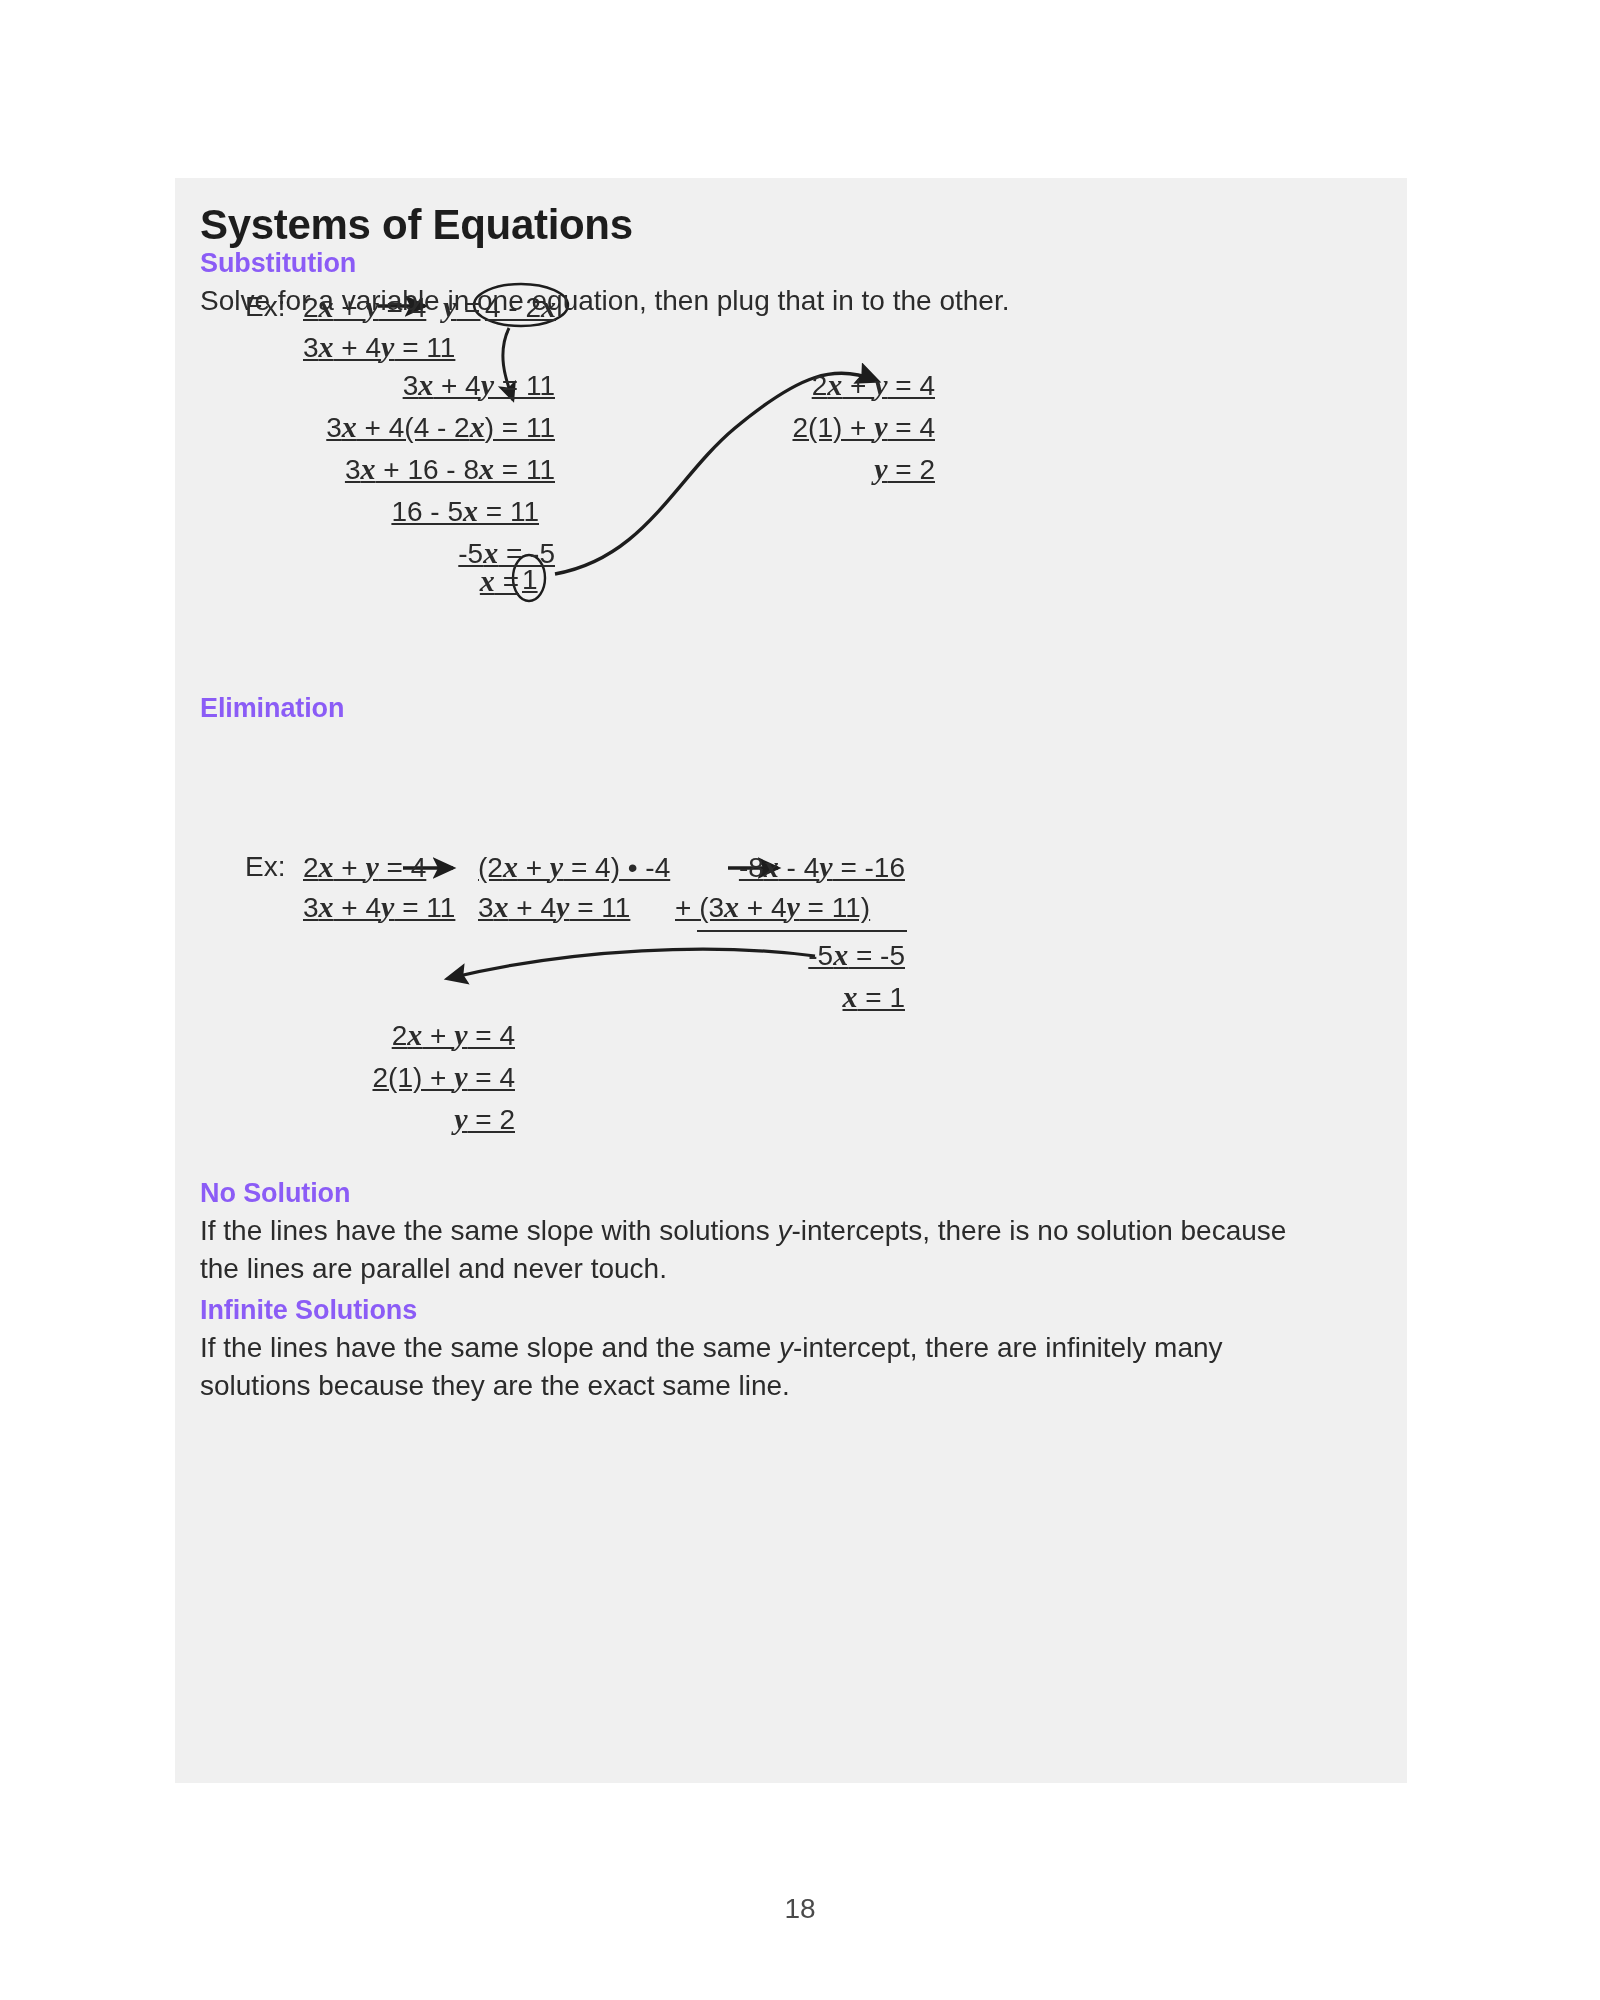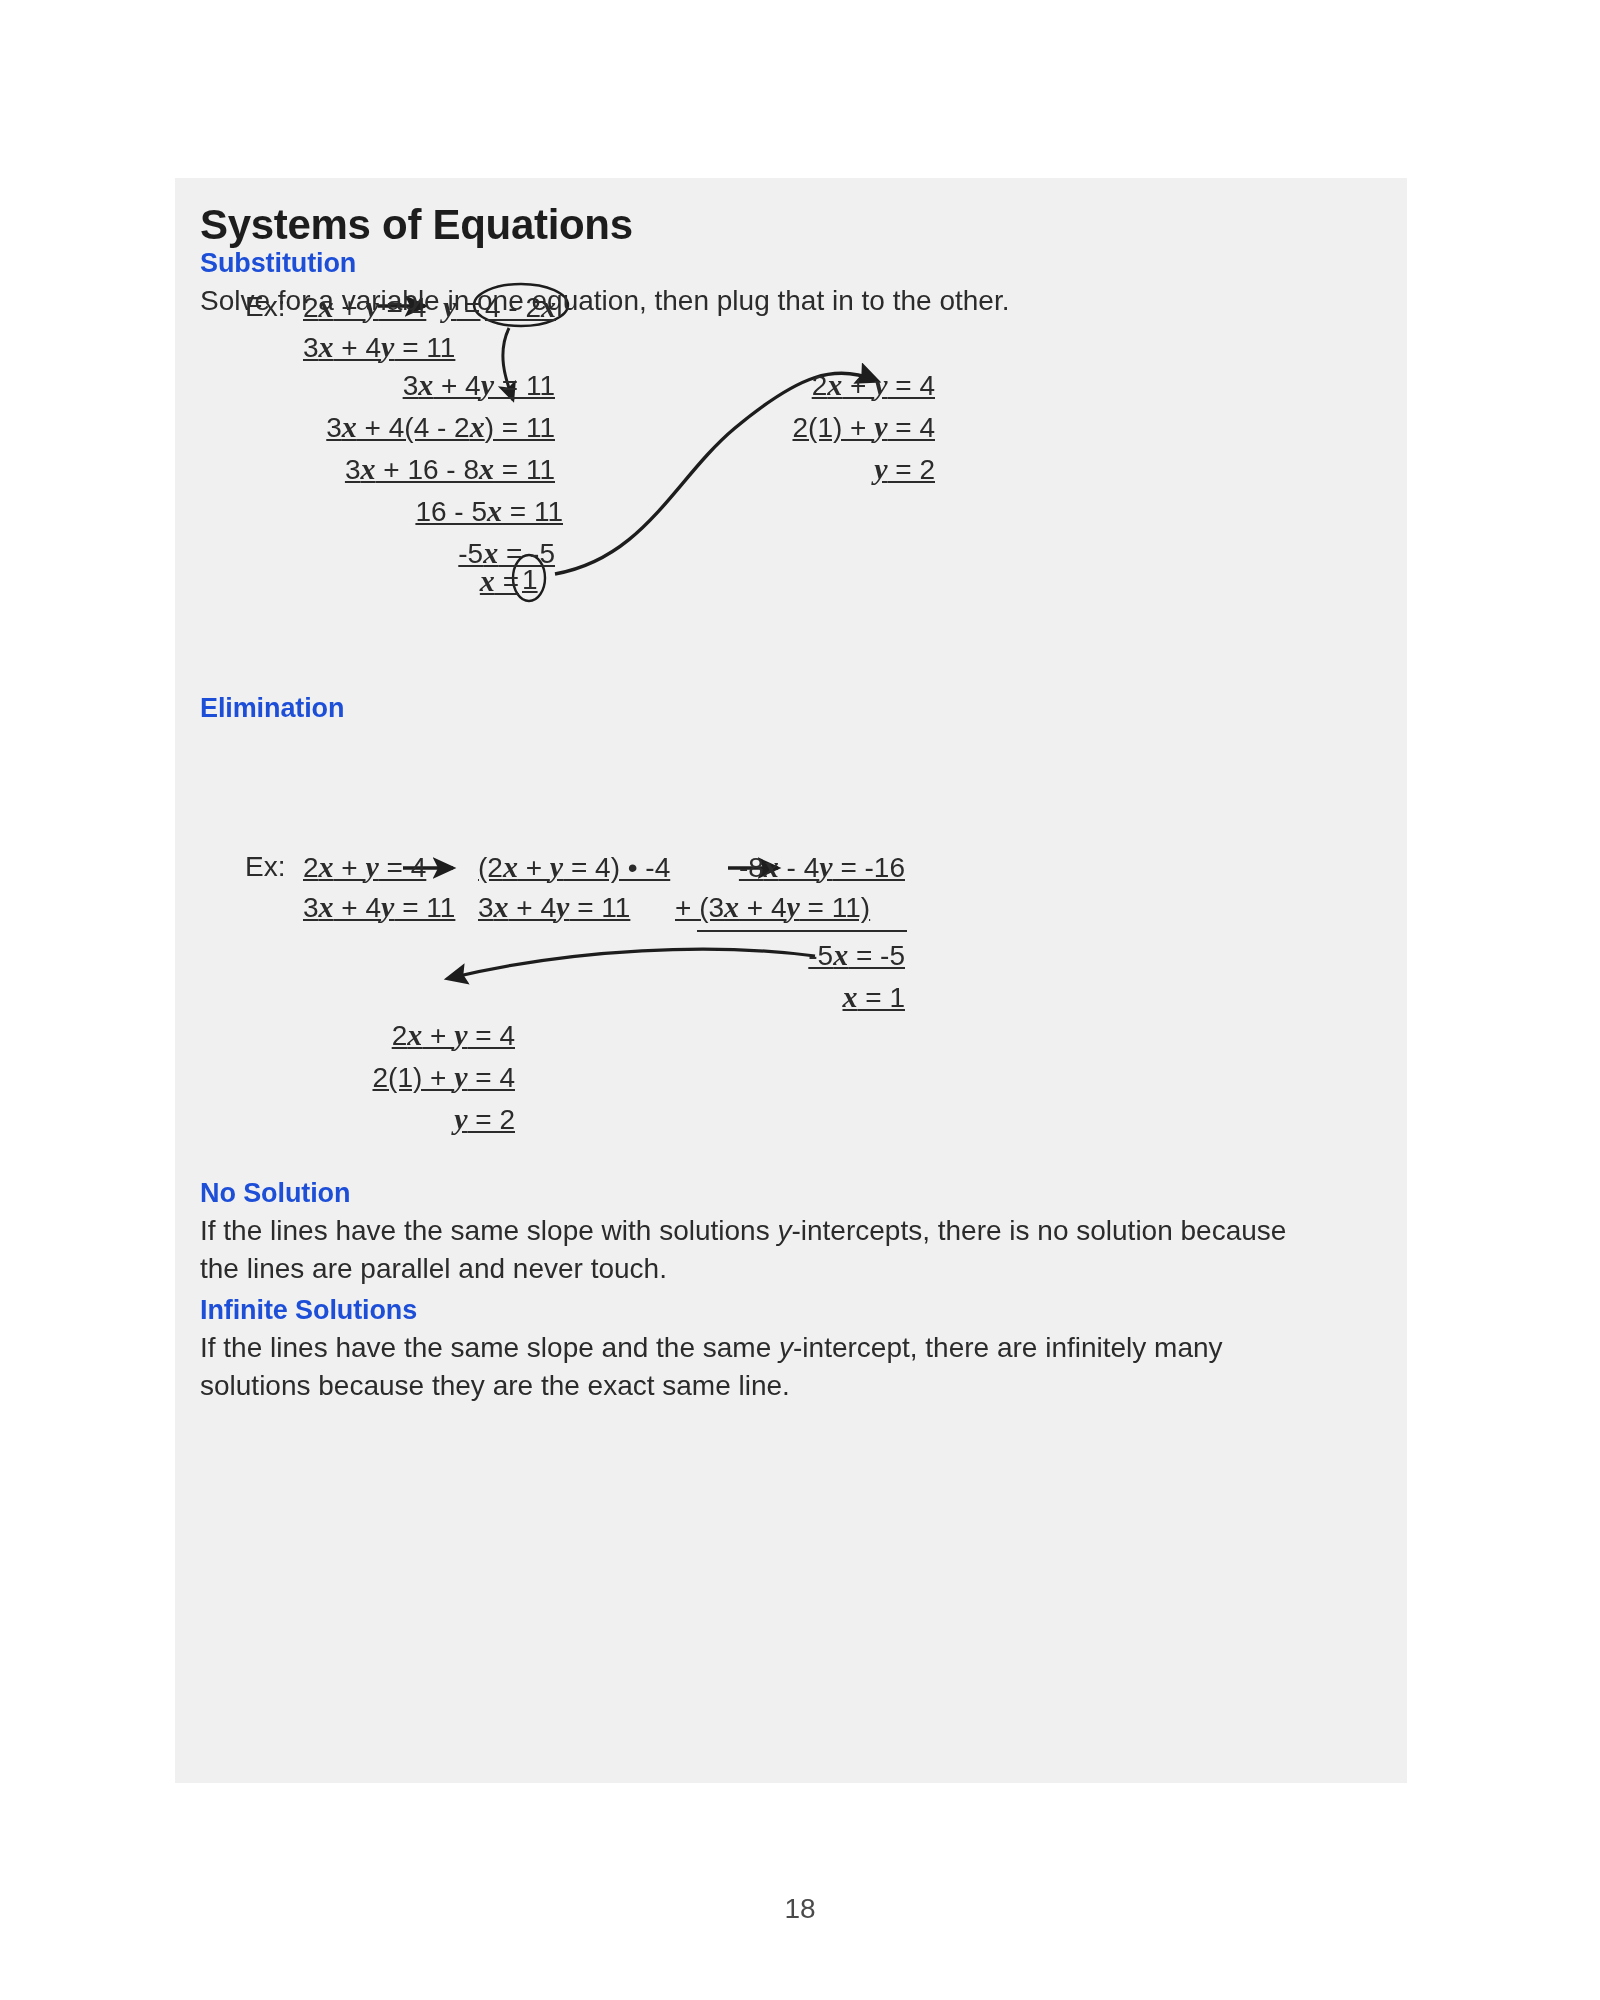--- a/index.html
+++ b/index.html
@@ -43,21 +43,21 @@
     font-size: 42px;
     font-weight: 700;
     color: #1d1d1d;
     letter-spacing: -0.3px;
   }
   .sec-head {
     position: absolute;
     left: 25px;
     font-size: 27px;
     font-weight: 700;
-    color: #1d4ed8;
+    color: #8b5cf6;
     letter-spacing: -0.1px;
   }
   .sec-body {
     position: absolute;
     left: 25px;
     font-size: 28px;
     font-weight: 400;
     color: #2b2b2b;
     line-height: 38px;
     width: 1130px;
@@ -170,21 +170,21 @@
 
     <div class="math" style="left:128px; top:112px;"><span>2<span class="v">x</span> + <span class="v">y</span> = 4</span></div>
     <div class="math" style="left:128px; top:152px;"><span>3<span class="v">x</span> + 4<span class="v">y</span> = 11</span></div>
 
     <div class="math" style="left:268px; top:112px;"><span><span class="v">y</span> =</span></div>
     <div class="math" style="left:310px; top:112px;"><span>4 - 2<span class="v">x</span></span></div>
 
     <div class="math r" style="left:100px; top:190px; width:280px;"><span>3<span class="v">x</span> + 4<span class="v">y</span> = 11</span></div>
     <div class="math r" style="left:100px; top:232px; width:280px;"><span>3<span class="v">x</span> + 4(4 - 2<span class="v">x</span>) = 11</span></div>
     <div class="math r" style="left:100px; top:274px; width:280px;"><span>3<span class="v">x</span> + 16 - 8<span class="v">x</span> = 11</span></div>
-    <div class="math r" style="left:108px; top:316px; width:280px;"><span>16 - 5<span class="v">x</span> = 11</span></div>
+    <div class="math r" style="left:84px; top:316px; width:280px;"><span>16 - 5<span class="v">x</span> = 11</span></div>
     <div class="math r" style="left:100px; top:358px; width:280px;"><span>-5<span class="v">x</span> = -5</span></div>
 
     <div class="math r" style="left:100px; top:386px; width:244px;"><span><span class="v">x</span> =</span></div>
     <div class="math" style="left:347px; top:386px;"><span>1</span></div>
 
     <div class="math r" style="left:580px; top:190px; width:180px;"><span>2<span class="v">x</span> + <span class="v">y</span> = 4</span></div>
     <div class="math r" style="left:580px; top:232px; width:180px;"><span>2(1) + <span class="v">y</span> = 4</span></div>
     <div class="math r" style="left:580px; top:274px; width:180px;"><span><span class="v">y</span> = 2</span></div>
 
     <div class="sec-head" style="top:515px;">Elimination</div>

